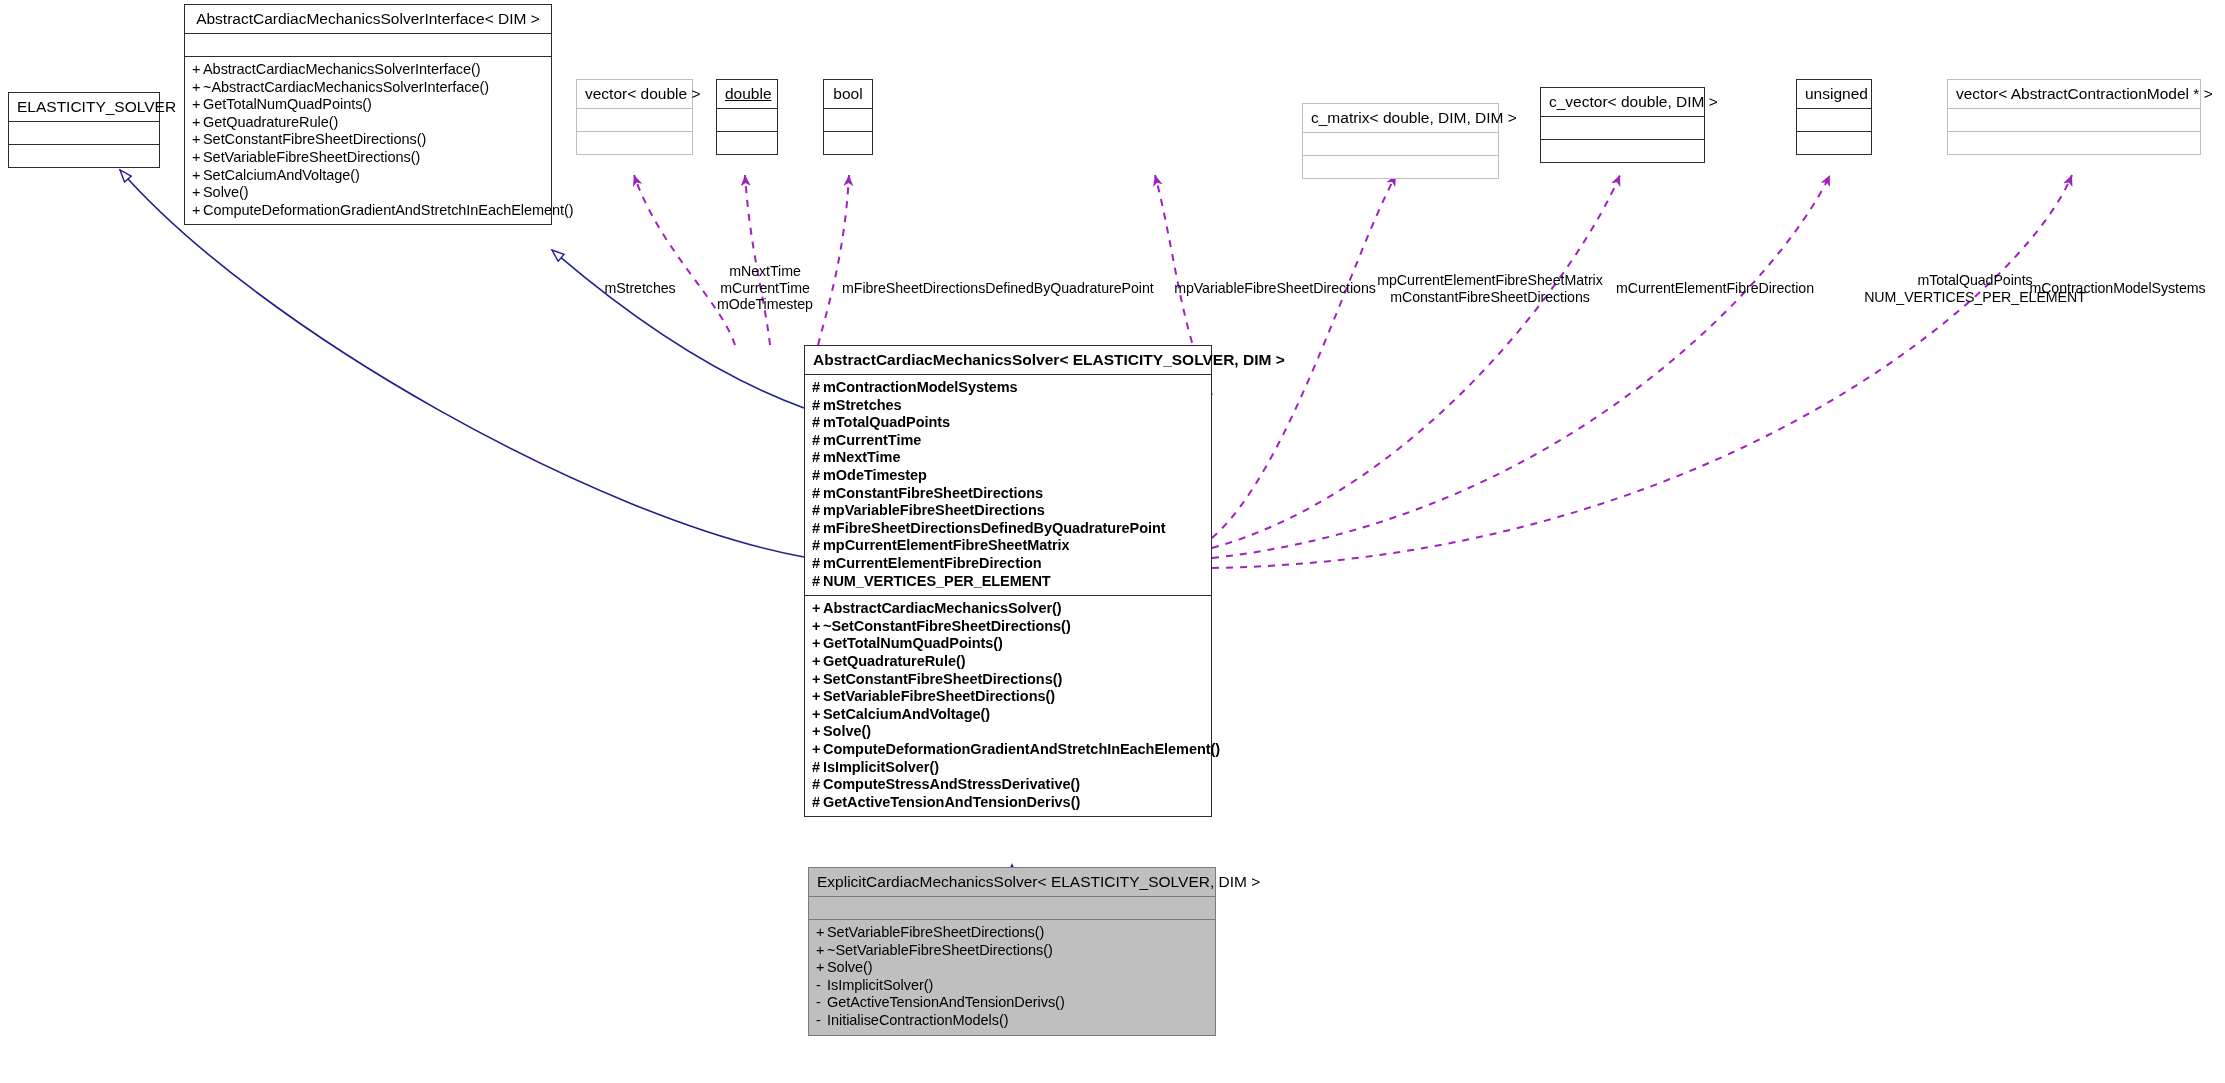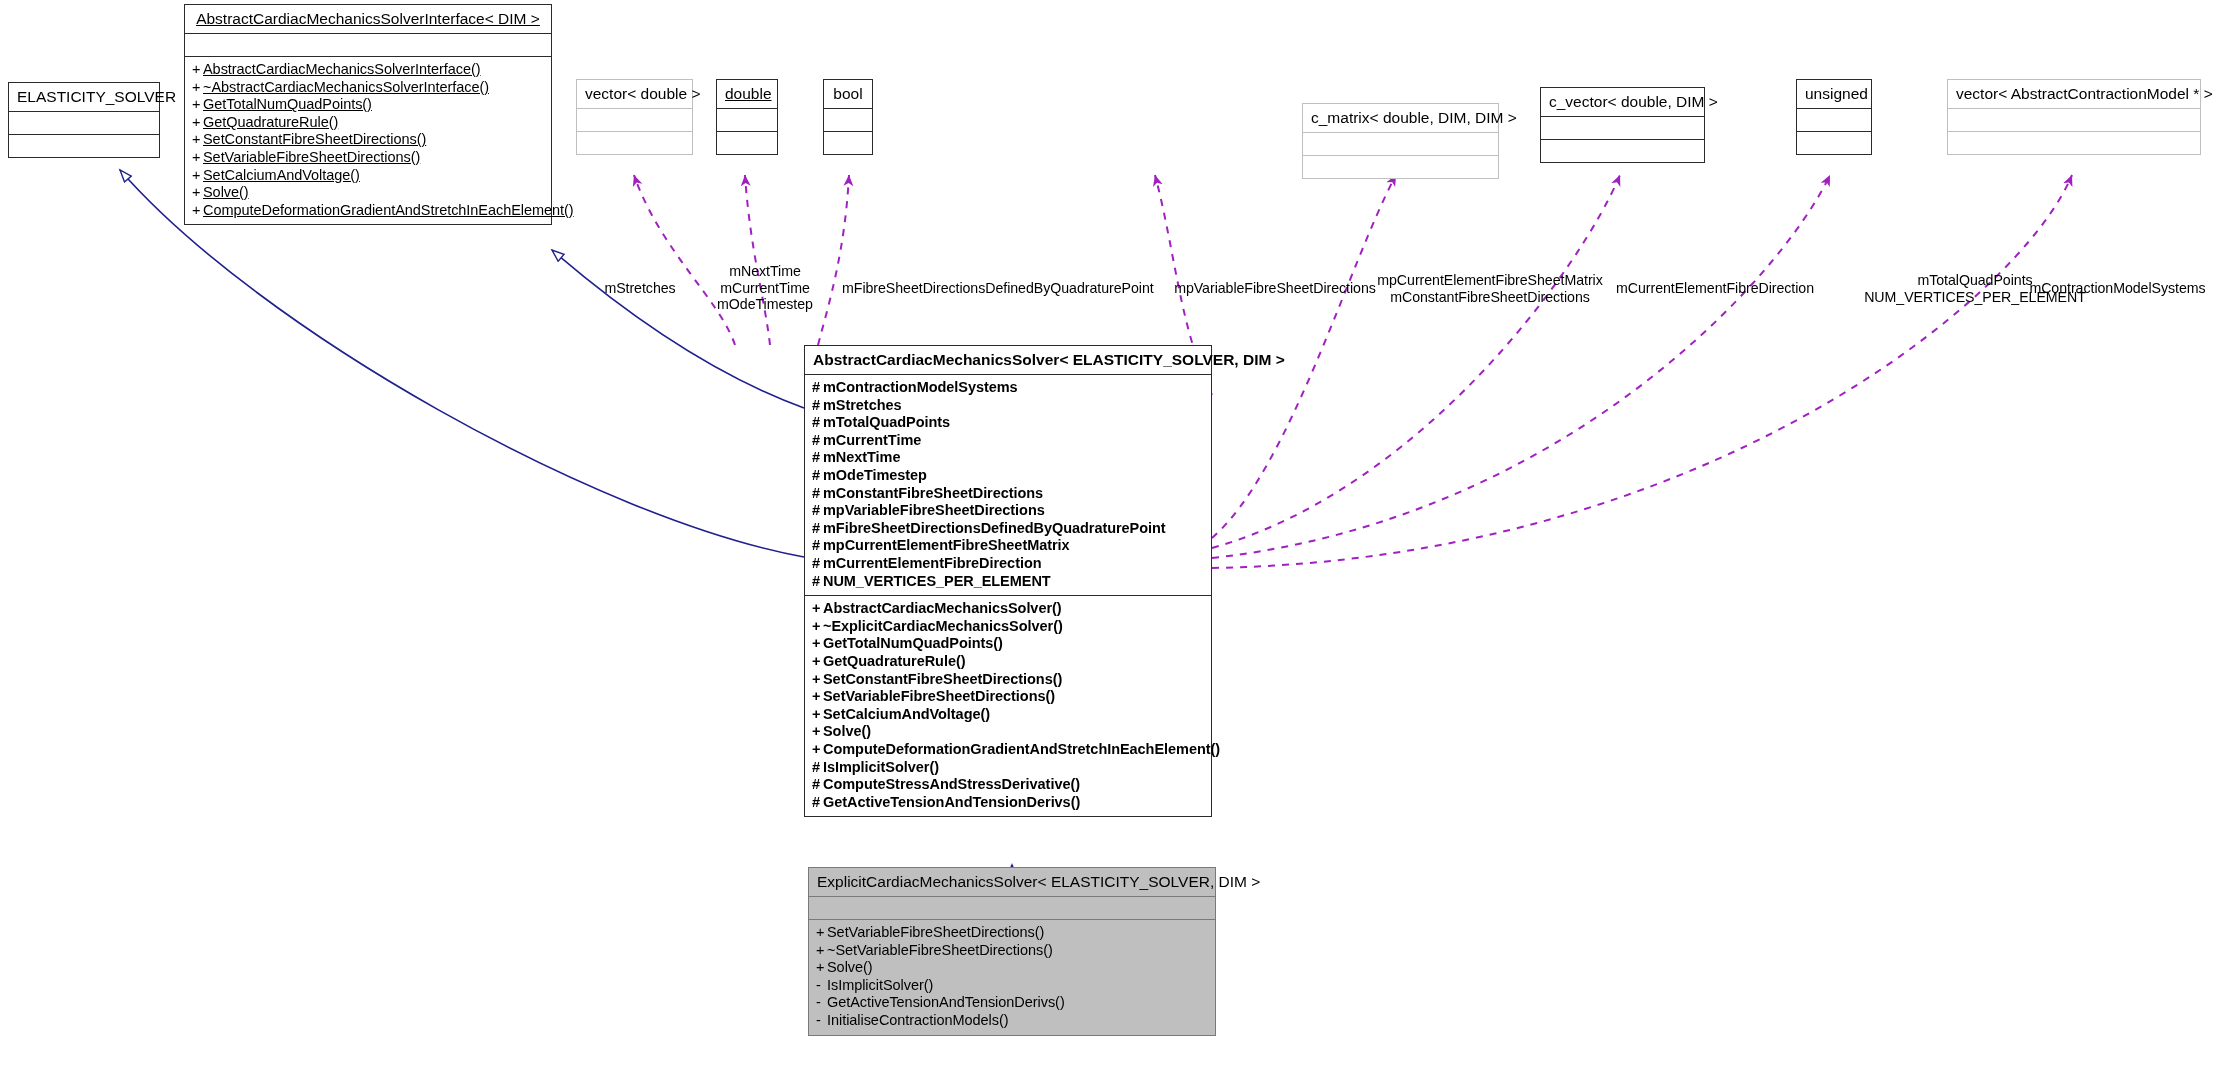--- a/index.html
+++ b/index.html
@@ -121,29 +121,29 @@
 
     <path d="M 1212,538 C 1290,470 1350,260 1396,175" fill="none" stroke="#a020c0" stroke-width="2" stroke-dasharray="7,7" marker-end="url(#use-arrow)"></path>
 
     <path d="M 1212,548 C 1420,490 1580,270 1620,175" fill="none" stroke="#a020c0" stroke-width="2" stroke-dasharray="7,7" marker-end="url(#use-arrow)"></path>
 
     <path d="M 1212,558 C 1560,520 1780,280 1830,175" fill="none" stroke="#a020c0" stroke-width="2" stroke-dasharray="7,7" marker-end="url(#use-arrow)"></path>
 
     <path d="M 1212,568 C 1700,560 2020,300 2072,175" fill="none" stroke="#a020c0" stroke-width="2" stroke-dasharray="7,7" marker-end="url(#use-arrow)"></path>
   </svg>
 
-  <div class="umlbox" style="left:8px; top:82px; width:152px;">
+  <div class="umlbox" style="left:8px; top:92px; width:152px;">
     <div class="title">ELASTICITY_SOLVER</div>
     <div class="sep"></div>
     <div class="compartment empty"></div>
     <div class="sep"></div>
     <div class="compartment empty"></div>
   </div>
 
-  <div class="umlbox" style="left:184px; top:4px; width:368px;text-decoration:underline;">
+  <div class="umlbox" style="left:184px; top:4px; width:368px;">
     <div class="title">AbstractCardiacMechanicsSolverInterface&lt; DIM &gt;</div>
     <div class="sep"></div>
     <div class="compartment empty"></div>
     <div class="sep"></div>
     <div class="compartment">
         <div class="row"><span class="vis">+</span><span>AbstractCardiacMechanicsSolverInterface()</span></div>
         <div class="row"><span class="vis">+</span><span>~AbstractCardiacMechanicsSolverInterface()</span></div>
         <div class="row"><span class="vis">+</span><span>GetTotalNumQuadPoints()</span></div>
         <div class="row"><span class="vis">+</span><span>GetQuadratureRule()</span></div>
         <div class="row"><span class="vis">+</span><span>SetConstantFibreSheetDirections()</span></div>
@@ -260,21 +260,21 @@
         <div class="row"><span class="vis">#</span><span>mConstantFibreSheetDirections</span></div>
         <div class="row"><span class="vis">#</span><span>mpVariableFibreSheetDirections</span></div>
         <div class="row"><span class="vis">#</span><span>mFibreSheetDirectionsDefinedByQuadraturePoint</span></div>
         <div class="row"><span class="vis">#</span><span>mpCurrentElementFibreSheetMatrix</span></div>
         <div class="row"><span class="vis">#</span><span>mCurrentElementFibreDirection</span></div>
         <div class="row"><span class="vis">#</span><span>NUM_VERTICES_PER_ELEMENT</span></div>
       </div>
     <div class="sep"></div>
     <div class="compartment">
         <div class="row"><span class="vis">+</span><span>AbstractCardiacMechanicsSolver()</span></div>
-        <div class="row"><span class="vis">+</span><span>~ExplicitCardiacMechanicsSolver()</span></div>
+        <div class="row"><span class="vis">+</span><span>~SetConstantFibreSheetDirections()</span></div>
         <div class="row"><span class="vis">+</span><span>GetTotalNumQuadPoints()</span></div>
         <div class="row"><span class="vis">+</span><span>GetQuadratureRule()</span></div>
         <div class="row"><span class="vis">+</span><span>SetConstantFibreSheetDirections()</span></div>
         <div class="row"><span class="vis">+</span><span>SetVariableFibreSheetDirections()</span></div>
         <div class="row"><span class="vis">+</span><span>SetCalciumAndVoltage()</span></div>
         <div class="row"><span class="vis">+</span><span>Solve()</span></div>
         <div class="row"><span class="vis">+</span><span>ComputeDeformationGradientAndStretchInEachElement()</span></div>
         <div class="row"><span class="vis">#</span><span>IsImplicitSolver()</span></div>
         <div class="row"><span class="vis">#</span><span>ComputeStressAndStressDerivative()</span></div>
         <div class="row"><span class="vis">#</span><span>GetActiveTensionAndTensionDerivs()</span></div>

